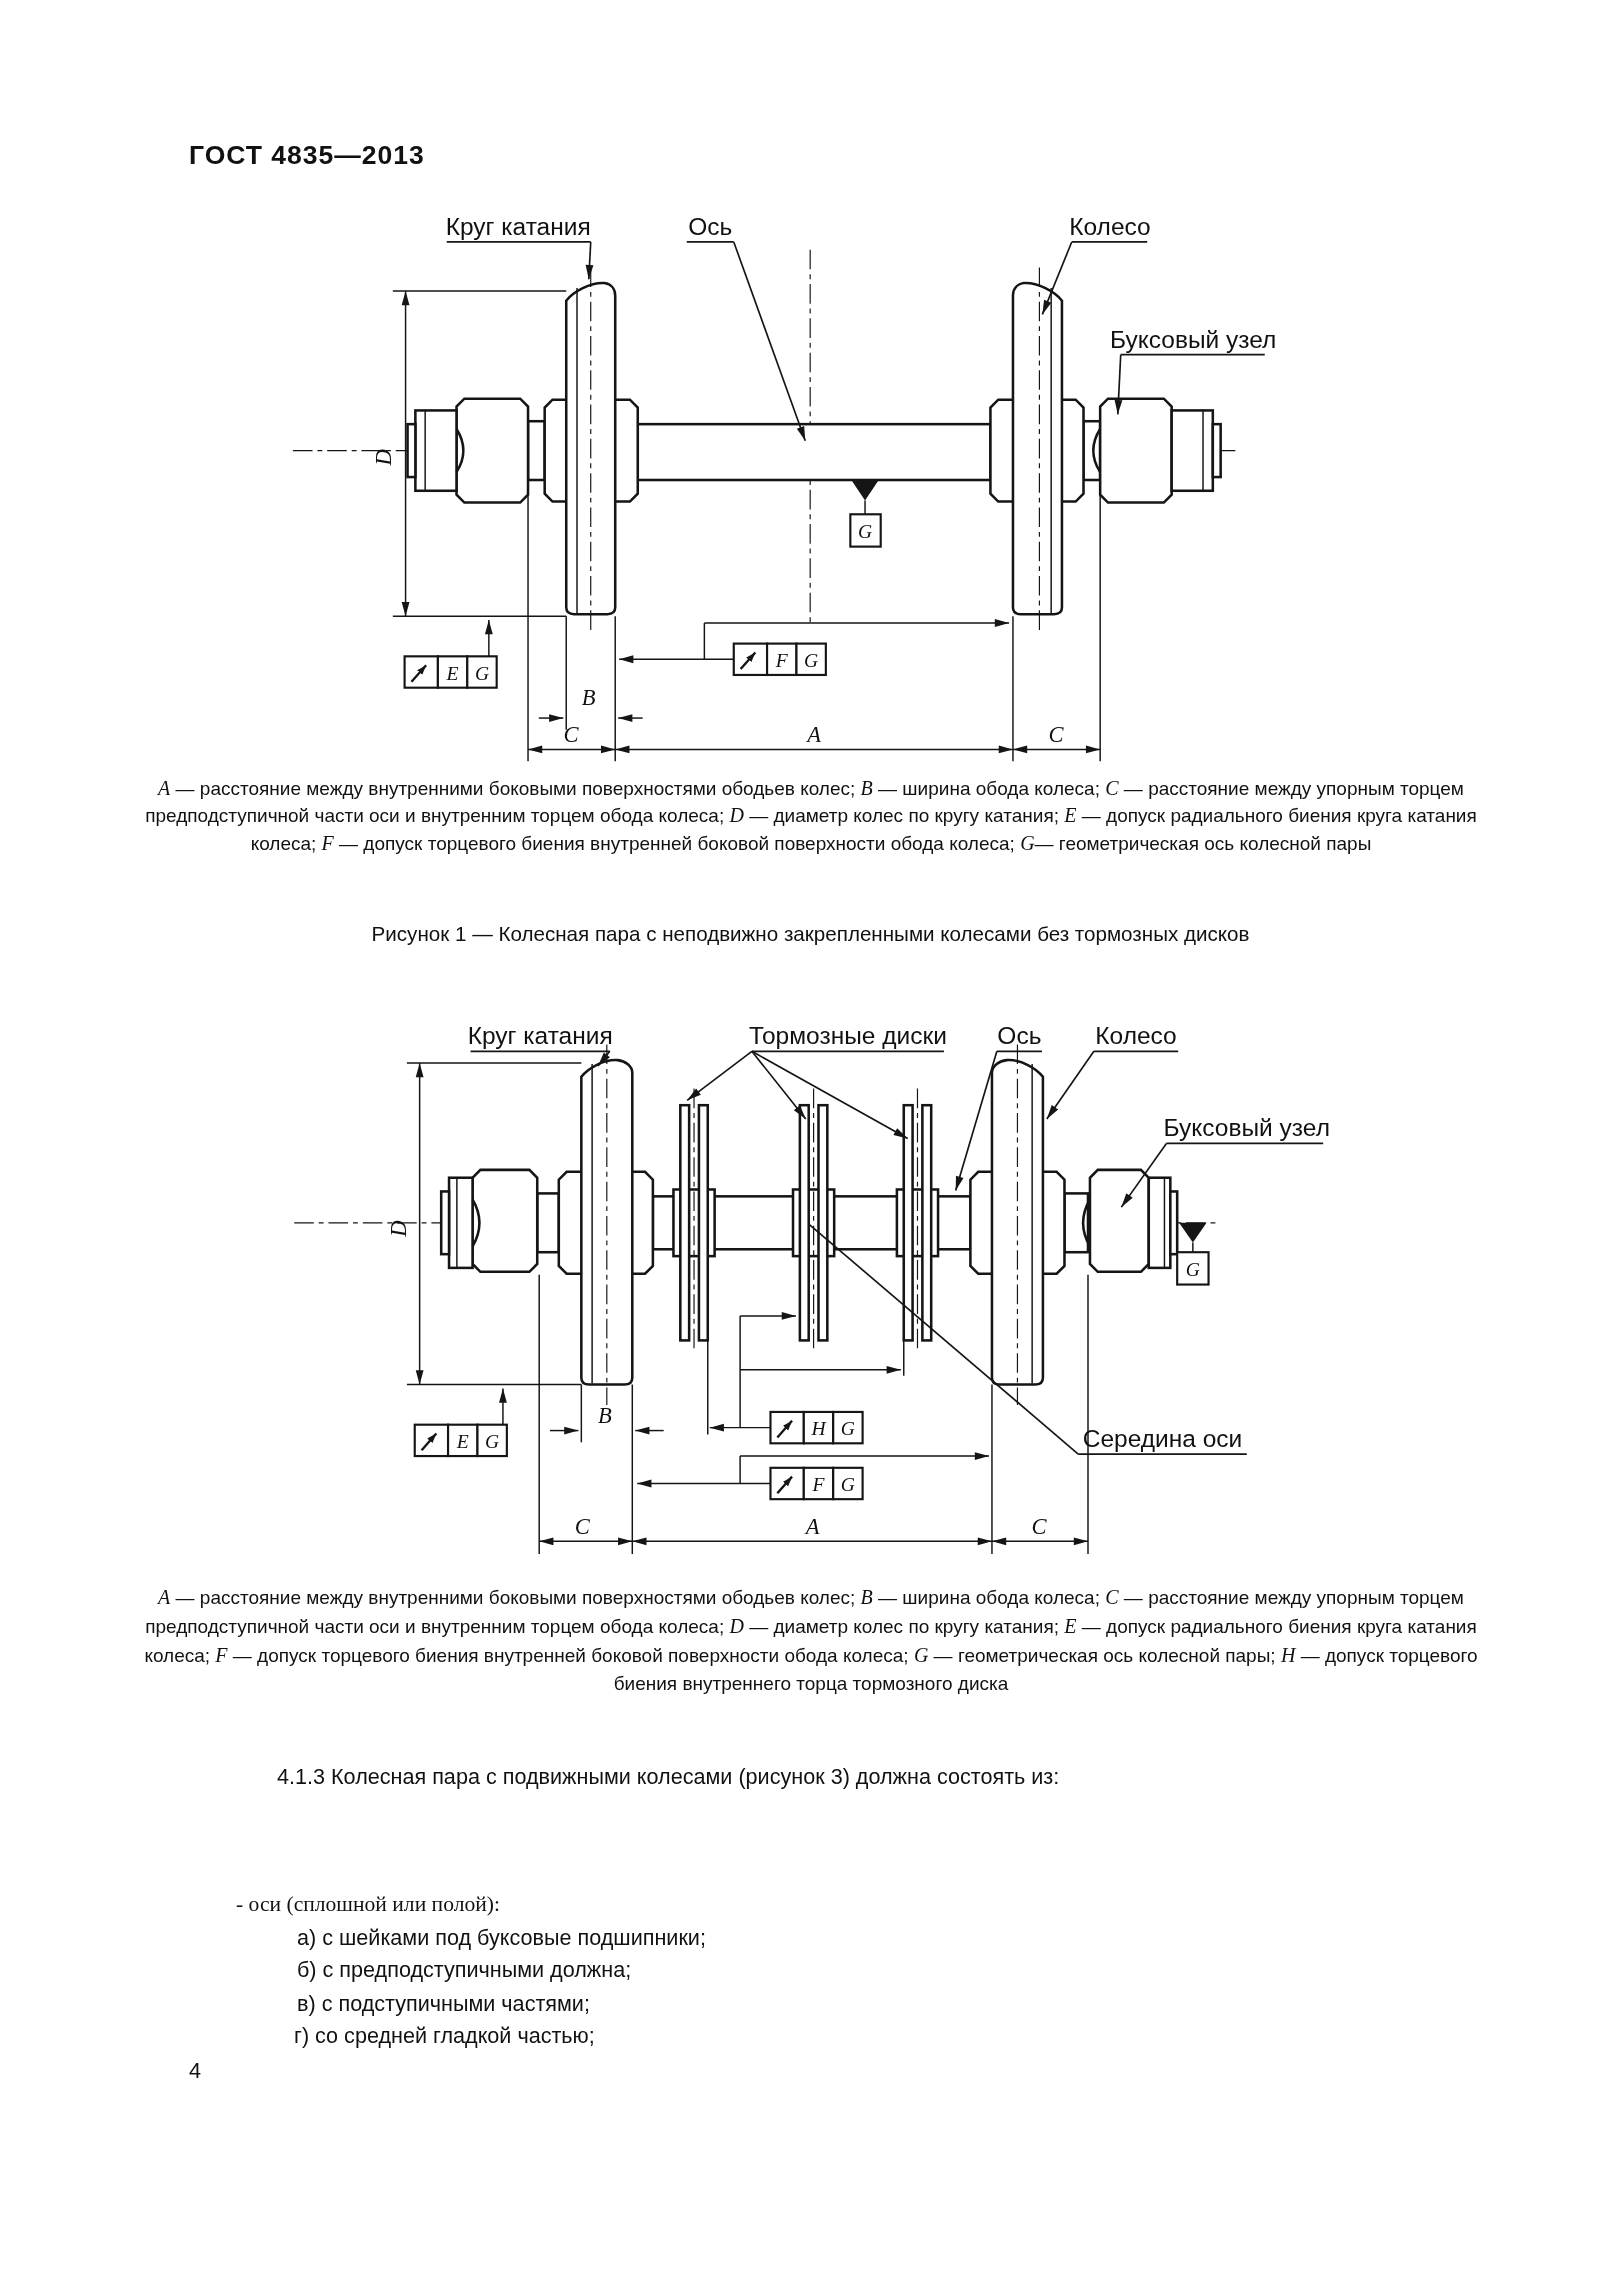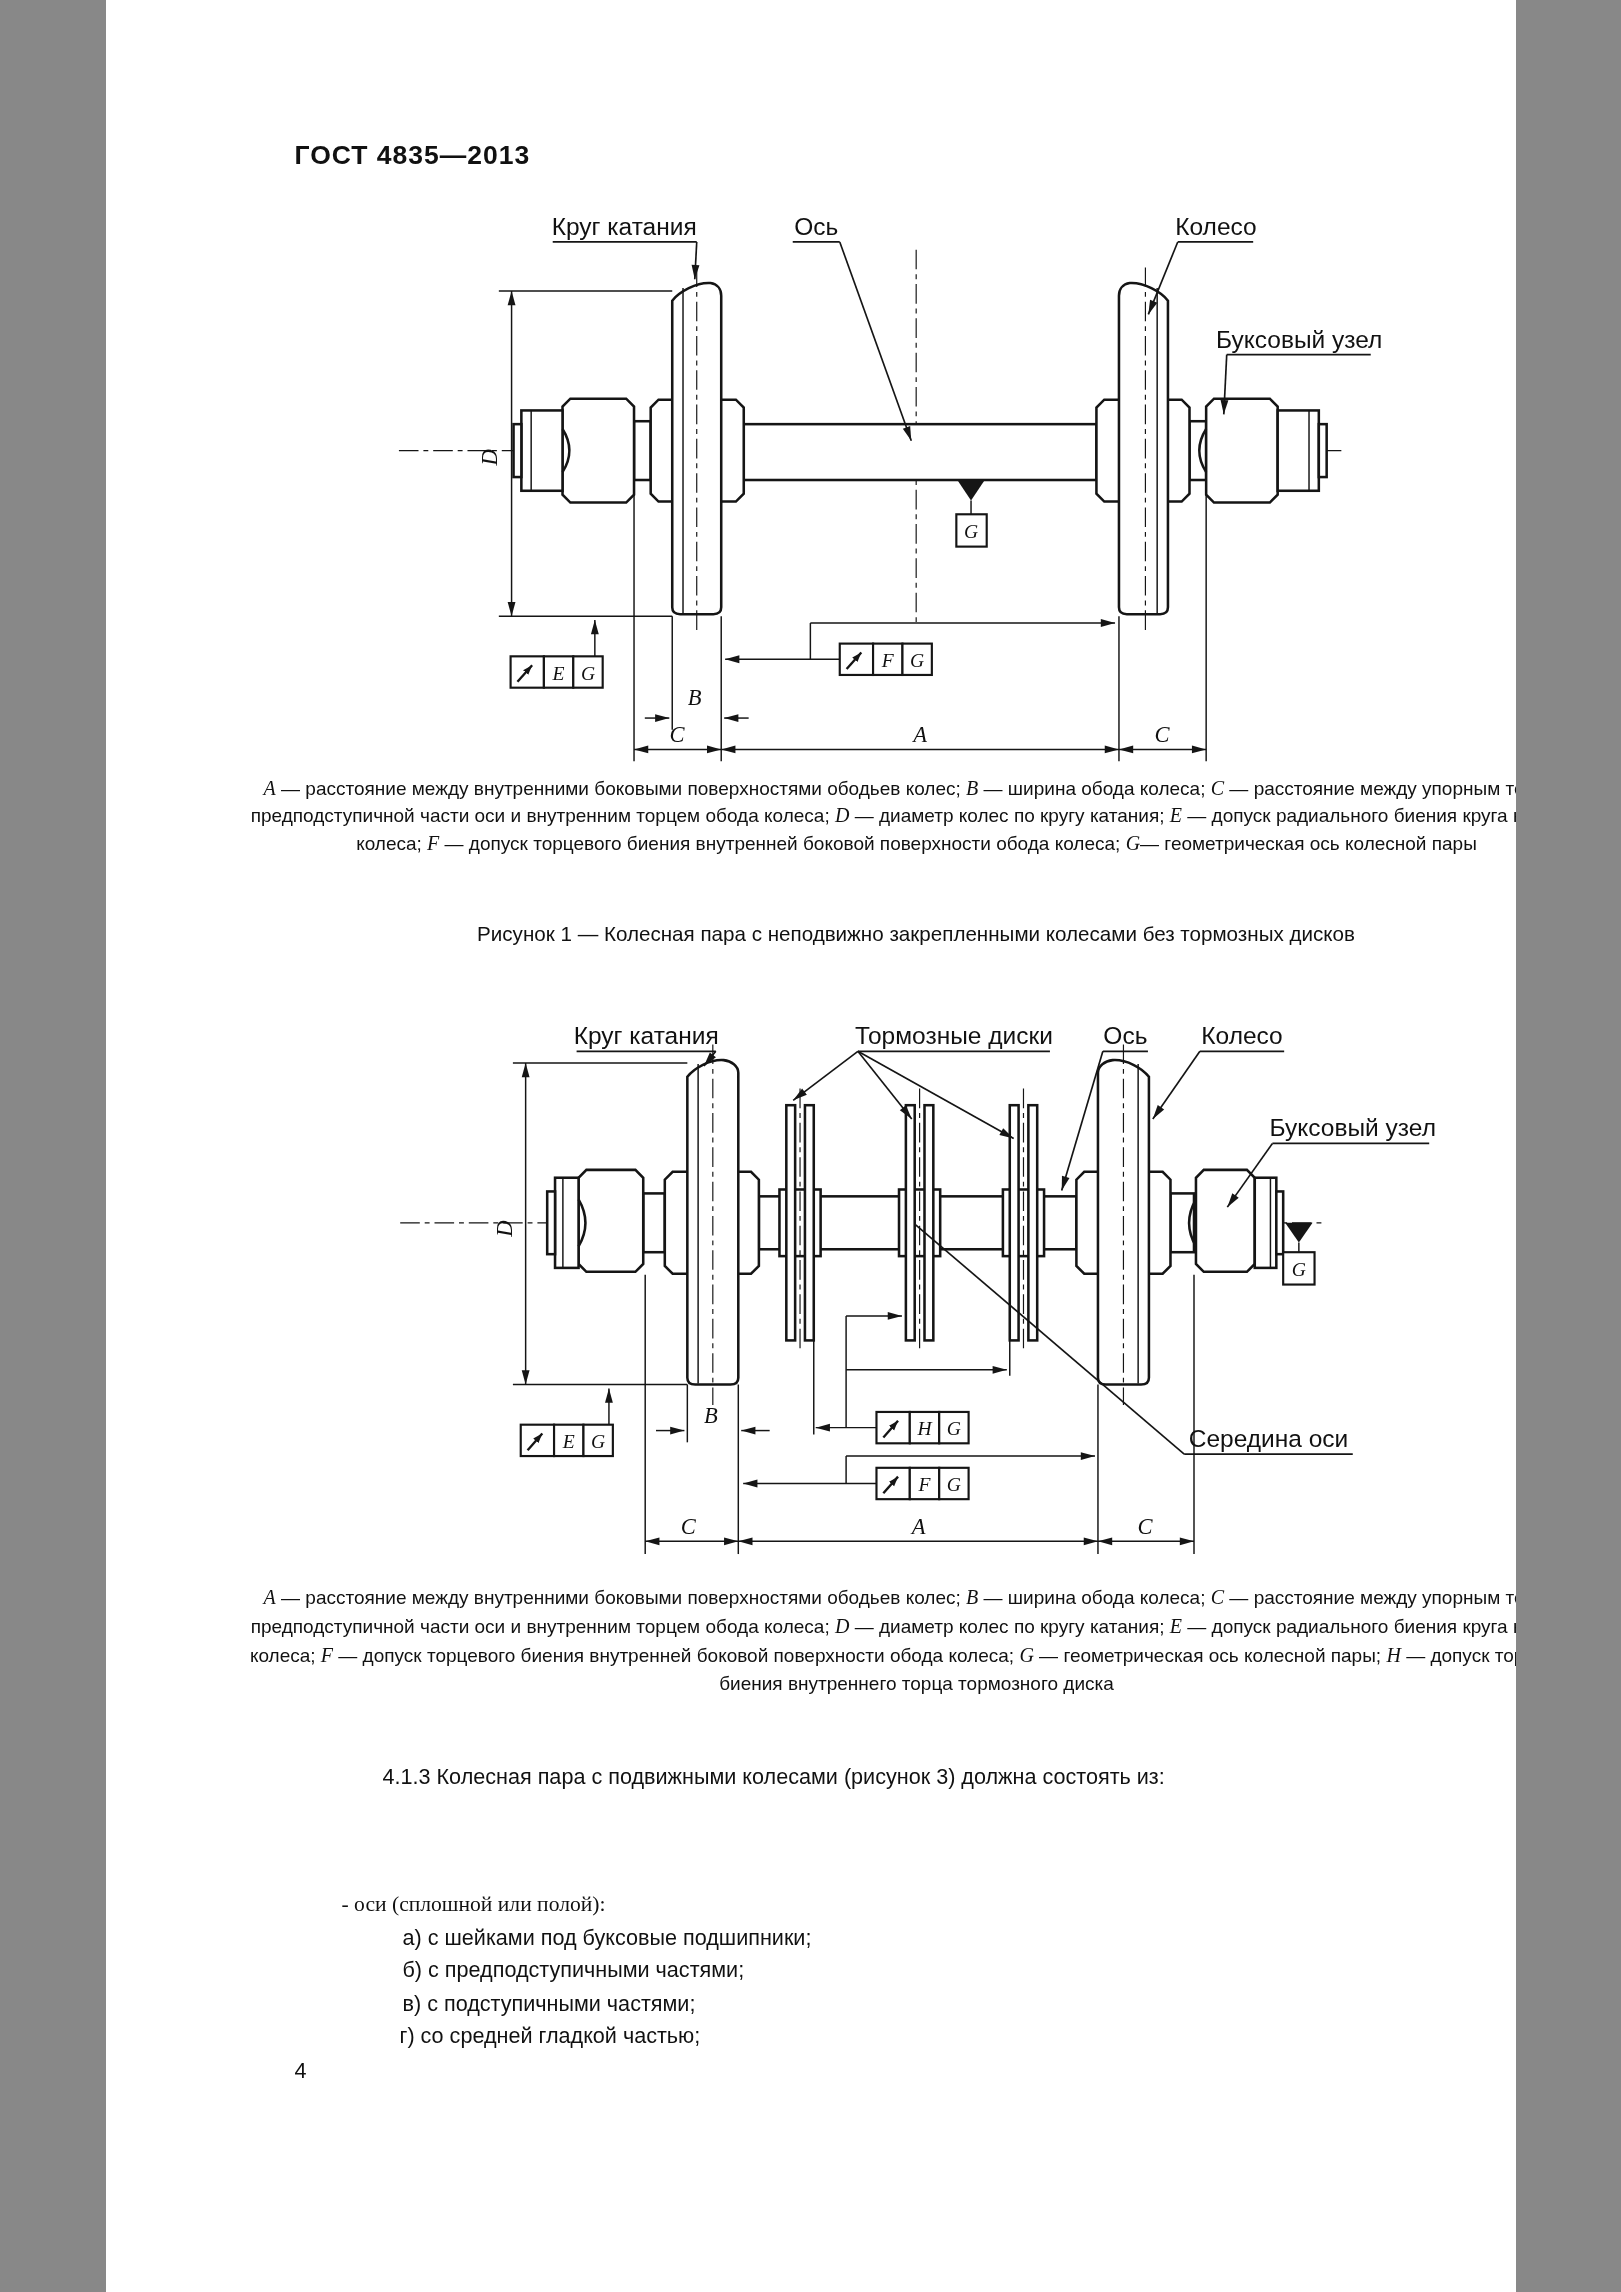--- a/index.html
+++ b/index.html
@@ -1,16 +1,16 @@
 <!DOCTYPE html>
 <html><head>
 <meta charset="utf-8">
 <style>
   html,body{margin:0;padding:0;background:#888;}
-  .page{position:relative;width:1410px;height:2293px;background:#fff;margin:0 auto;
+  .page{position:relative;width:1621px;height:2293px;background:#fff;margin:0 auto;
         font-family:"Liberation Sans",sans-serif;color:#111;overflow:hidden;}
   .abs{position:absolute;}
   .std{left:189px;top:140px;font-size:26.5px;font-weight:bold;letter-spacing:1px;}
   .cap{left:123px;width:1376px;text-align:center;font-size:19px;line-height:27.4px;}
   .cap i{font-family:"Liberation Serif",serif;font-size:20px;}
   .figtitle{left:0;width:1621px;text-align:center;font-size:20.6px;}
   .note{left:277px;font-size:19px;}
   .bodytxt{font-size:21.6px;}
   .pagenum{left:189px;top:2058px;font-size:21.6px;}
   
@@ -327,19 +327,19 @@
       <line class="u" x1="840" y1="458" x2="1012" y2="458"></line>
       <text class="lbl" x="926" y="451">Середина оси</text>
     </g>
   </svg>
 
   <div class="abs cap" style="top:1583px;line-height:28px;"><i>A</i> — расстояние между внутренними боковыми поверхностями ободьев колес; <i>B</i> — ширина обода колеса; <i>C</i> — расстояние между упорным торцем предподступичной части оси и внутренним торцем обода колеса; <i>D</i> — диаметр колес по кругу катания; <i>E</i> — допуск радиального биения круга катания колеса; <i>F</i> — допуск торцевого биения внутренней боковой поверхности обода колеса; <i>G</i> — геометрическая ось колесной пары; <i>H</i> — допуск торцевого биения внутреннего торца тормозного диска</div>
 
   <div class="abs bodytxt" style="left:277px;top:1764px;">4.1.3  Колесная пара с подвижными колесами (рисунок 3) должна состоять из:</div>
   <div class="abs bodytxt" style="left:236px;top:1892px;font-family:Liberation Serif, serif;">- оси (сплошной или полой):</div>
   <div class="abs bodytxt" style="left:297px;top:1925px;text-align:center;">а) с шейками под буксовые подшипники;</div>
-  <div class="abs bodytxt" style="left:297px;top:1957px;">б) с предподступичными частями;</div>
+  <div class="abs bodytxt" style="left:297px;top:1957px;">б) с предподступичными должна;</div>
   <div class="abs bodytxt" style="left:297px;top:1991px;">в) с подступичными частями;</div>
   <div class="abs bodytxt" style="left:294px;top:2023px;">г) со средней гладкой частью;</div>
 
   <div class="abs pagenum">4</div>
 </div>
 
 
 </body></html>

